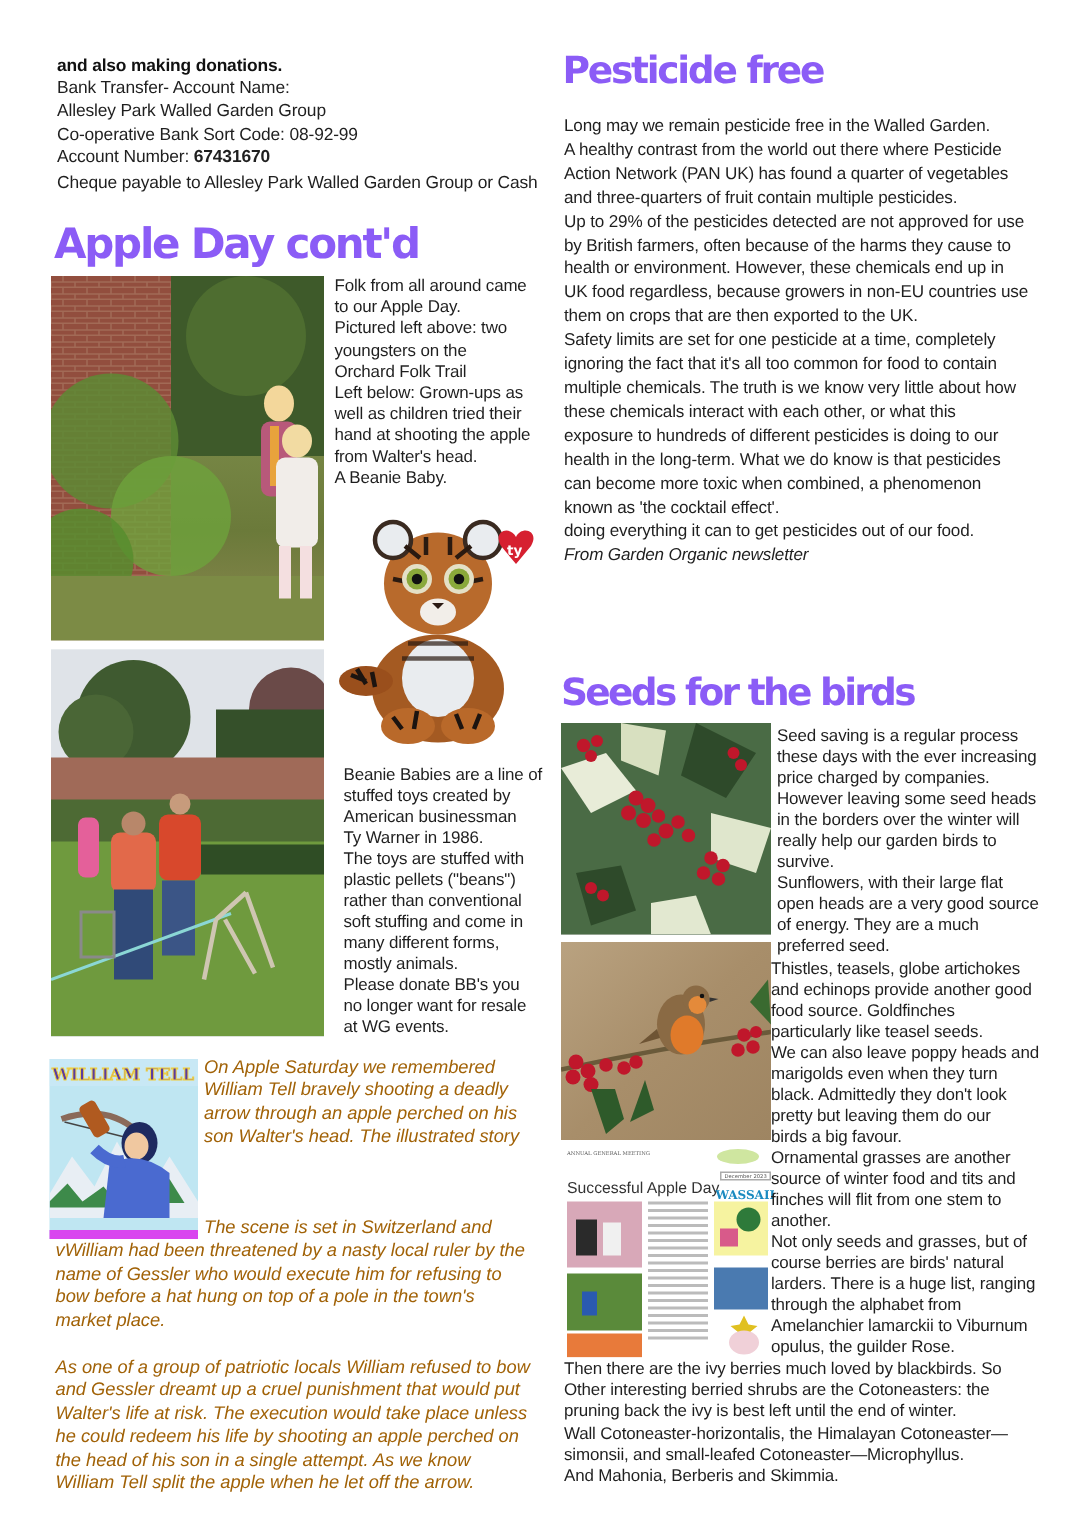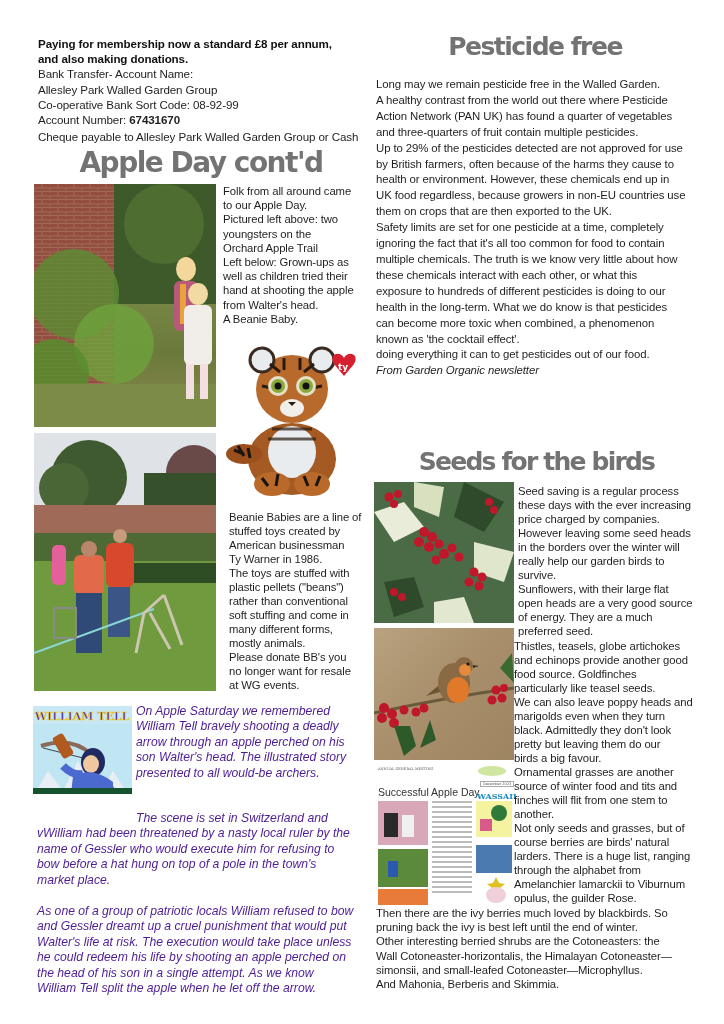--- a/index.html
+++ b/index.html
@@ -1,30 +1,29 @@
 <!DOCTYPE html>
 <html><head>
 <meta charset="utf-8">
 <style>
   * { box-sizing: border-box; margin: 0; padding: 0; }
   html, body { width: 724px; height: 1024px; background: #ffffff; overflow: hidden; }
   body { position: relative; font-family: "DejaVu Sans", sans-serif; color: #1e1e1e; }
   .abs { position: absolute; }
   .gill { font-family: "Liberation Sans", sans-serif; font-size: 11.6px; line-height: 15.2px; color: #1f1f1f; letter-spacing: -0.1px; }
-  .head { font-family: "DejaVu Sans", sans-serif; font-weight: 900; color: #737373; letter-spacing: -1.5px; text-align: center; }
+  .head { font-family: "DejaVu Sans", sans-serif; font-weight: 900; color: #8b5cf6; letter-spacing: -1.5px; }
   .line { display: block; white-space: nowrap; }
-  .ital { font-family: "Liberation Sans", sans-serif; font-style: italic; font-size: 12.2px; line-height: 15.4px; color: #4c1d95; }
+  .ital { font-family: "Liberation Sans", sans-serif; font-style: italic; font-size: 12.2px; line-height: 15.4px; color: #a16207; }
   .photo { position: absolute; overflow: hidden; }
 </style>
 </head>
 <body>
 
 <div class="abs gill" style="left:38px; top:36px; width:330px;">
   <div style="font-weight:bold; color:#111;">
-    <span class="line">Paying for membership now a standard £8 per annum,</span>
     <span class="line">and also making donations.</span>
   </div>
   <span class="line">Bank Transfer- Account Name:</span>
   <span class="line">Allesley Park Walled Garden Group</span>
   <span class="line">Co-operative Bank Sort Code: 08-92-99</span>
   <span class="line"><span>Account Number: </span><b>67431670</b></span>
   <span class="line" style="margin-top:2px;">Cheque payable to Allesley Park Walled Garden Group  or Cash</span>
 </div>
 
 <div class="abs head" style="left:36px; top:146px; width:330px; font-size:28px;">Apple Day cont'd</div>
@@ -53,21 +52,21 @@
     <rect x="152" y="180" width="8" height="35" fill="#f4dfe0"></rect>
     <rect x="166" y="180" width="8" height="35" fill="#f4dfe0"></rect>
   </svg>
 </div>
 
 <div class="abs gill" style="left:223px; top:184px; width:145px; font-size:11.3px; line-height:14.2px;">
   <span class="line">Folk from all around came</span>
   <span class="line">to our Apple Day.</span>
   <span class="line">Pictured left above: two</span>
   <span class="line">youngsters on the</span>
-  <span class="line">Orchard Apple Trail</span>
+  <span class="line">Orchard Folk Trail</span>
   <span class="line">Left below: Grown-ups as</span>
   <span class="line">well as children tried their</span>
   <span class="line">hand at shooting the apple</span>
   <span class="line">from Walter's head.</span>
   <span class="line">A Beanie Baby.</span>
 </div>
 
 <div class="photo" style="left:222px; top:334px; width:140px; height:166px;text-align:center;">
   <svg width="140" height="166" viewBox="0 0 140 166">
     <ellipse cx="70" cy="125" rx="44" ry="36" fill="#a45a22"></ellipse>
@@ -128,21 +127,21 @@
   <span class="line">plastic pellets ("beans")</span>
   <span class="line">rather than conventional</span>
   <span class="line">soft stuffing and come in</span>
   <span class="line">many different forms,</span>
   <span class="line">mostly animals.</span>
   <span class="line">Please donate BB's you</span>
   <span class="line">no longer want for resale</span>
   <span class="line">at WG events.</span>
 </div>
 
-<div class="photo" style="left:33px; top:706px; width:99px; height:88px; background:#bfe6f2; border-bottom:6px solid #14532d;">
+<div class="photo" style="left:33px; top:706px; width:99px; height:120px; background:#bfe6f2; border-bottom:6px solid #d946ef;">
   <svg width="99" height="106" viewBox="0 0 99 106">
     <rect width="99" height="18" fill="#c8e8f5"></rect>
     <text x="49" y="14" text-anchor="middle" font-size="11" font-weight="bold" fill="#5a3aa0" stroke="#f0d040" stroke-width="0.6" font-family="DejaVu Serif, serif">WILLIAM TELL</text>
     <path d="M0 90l15-25l15 20l15-30l20 35l15-25l19 30v11H0z" fill="#e8eef4"></path>
     <path d="M0 95l12-12l10 12l14-10l12 14H0z" fill="#3d8a4a"></path>
     <path d="M70 96l10-16l10 16z" fill="#3d8a4a"></path>
     <path d="M8 40q30-10 50 8" stroke="#8a6a5a" stroke-width="4" fill="none"></path>
     <path d="M10 42l40 10" stroke="#444" stroke-width="1"></path>
     <rect x="24" y="28" width="12" height="24" rx="3" fill="#b05a20" transform="rotate(-30 30 40)"></rect>
     <ellipse cx="60" cy="56" rx="12" ry="14" fill="#1e2a60"></ellipse>
@@ -150,21 +149,20 @@
     <path d="M40 70q20-10 40 6v30H36z" fill="#4a6ad0"></path>
     <path d="M30 60q10 10 20 8" stroke="#4a6ad0" stroke-width="8" fill="none"></path>
   </svg>
 </div>
 
 <div class="abs ital" style="left:136px; top:704px; width:235px;">
   <span class="line">On Apple Saturday we remembered</span>
   <span class="line">William Tell bravely shooting a deadly</span>
   <span class="line">arrow through an apple perched on his</span>
   <span class="line">son Walter's head. The illustrated story</span>
-  <span class="line">presented to all would-be archers.</span>
 </div>
 
 <div class="abs ital" style="left:37px; top:811px; width:334px;">
   <span class="line" style="padding-left:99px;">The scene is set in Switzerland and</span>
   <span class="line">vWilliam had been threatened by a nasty local ruler by the</span>
   <span class="line">name of Gessler who would execute him  for refusing to</span>
   <span class="line">bow before a hat hung on top  of a pole in the town's</span>
   <span class="line">market place.</span>
 </div>
 
@@ -337,18 +335,18 @@
   <span class="line" style="margin-left:-4px;">Not only seeds and grasses, but of</span>
   <span class="line" style="margin-left:-4px;">course berries are birds' natural</span>
   <span class="line" style="margin-left:-4px;">larders.  There is a huge list, ranging</span>
   <span class="line" style="margin-left:-4px;">through the alphabet from</span>
   <span class="line" style="margin-left:-4px;">Amelanchier lamarckii to Viburnum</span>
   <span class="line" style="margin-left:-4px;">opulus, the guilder Rose.</span>
 </div>
 
 <div class="abs gill" style="left:376px; top:906px; width:330px; font-size:11.3px; line-height:14.2px;">
   <span class="line">Then there are the ivy berries much loved by blackbirds.  So</span>
+  <span class="line">Other interesting berried shrubs are the Cotoneasters: the</span>
   <span class="line">pruning back the ivy is best left until the end of winter.</span>
-  <span class="line">Other interesting berried shrubs are the Cotoneasters: the</span>
   <span class="line">Wall Cotoneaster-horizontalis, the Himalayan Cotoneaster—</span>
   <span class="line">simonsii, and small-leafed Cotoneaster—Microphyllus.</span>
   <span class="line">And Mahonia, Berberis and Skimmia.</span>
 </div>
 
 </body></html>

